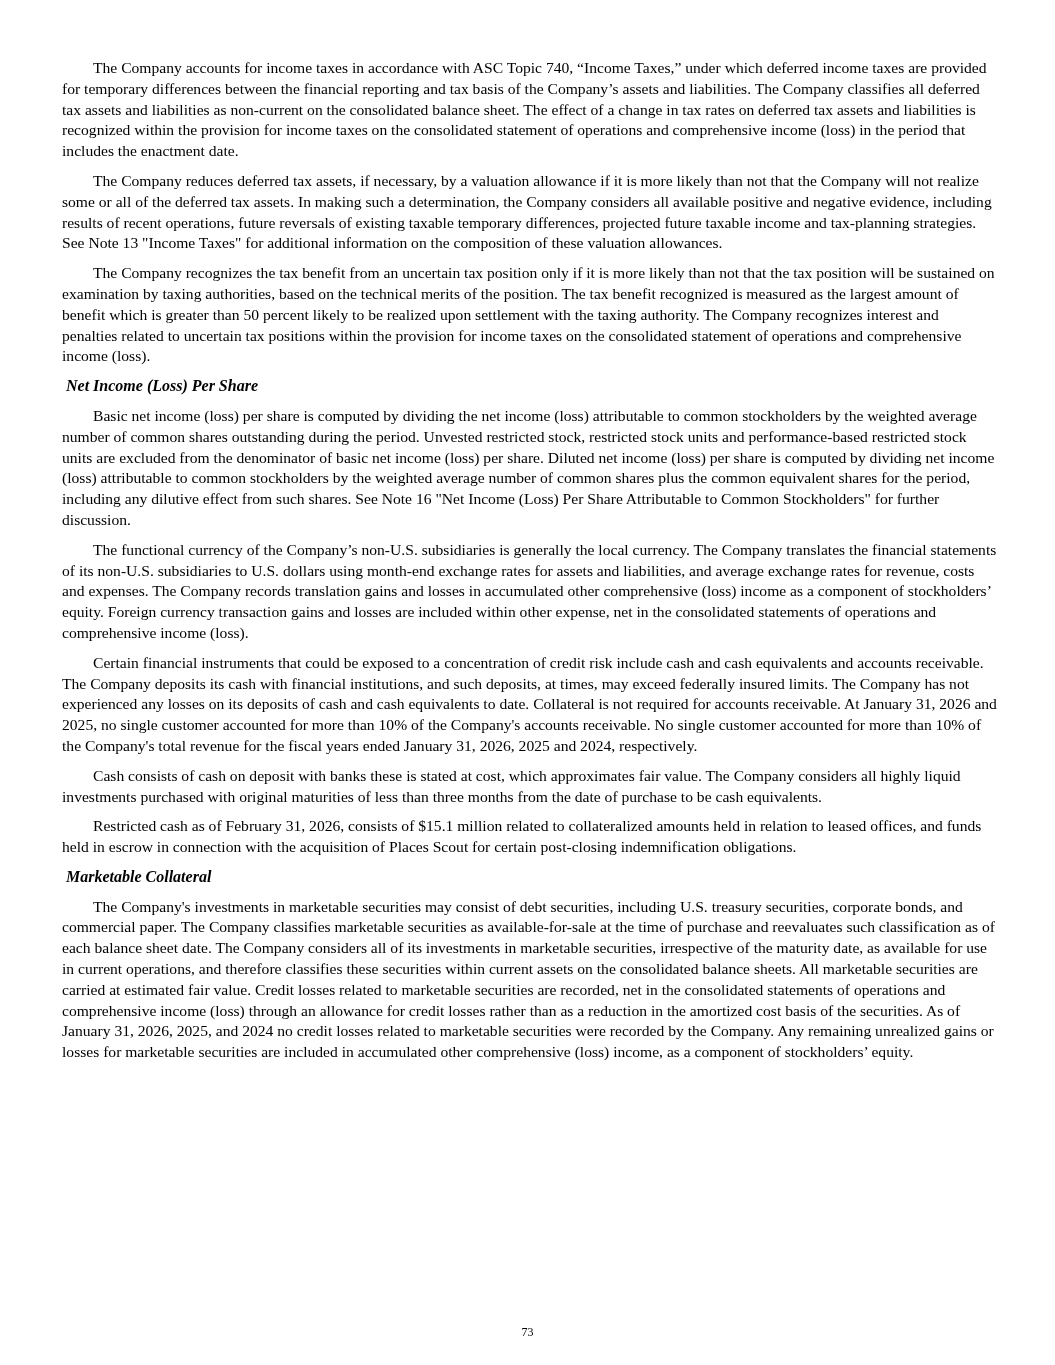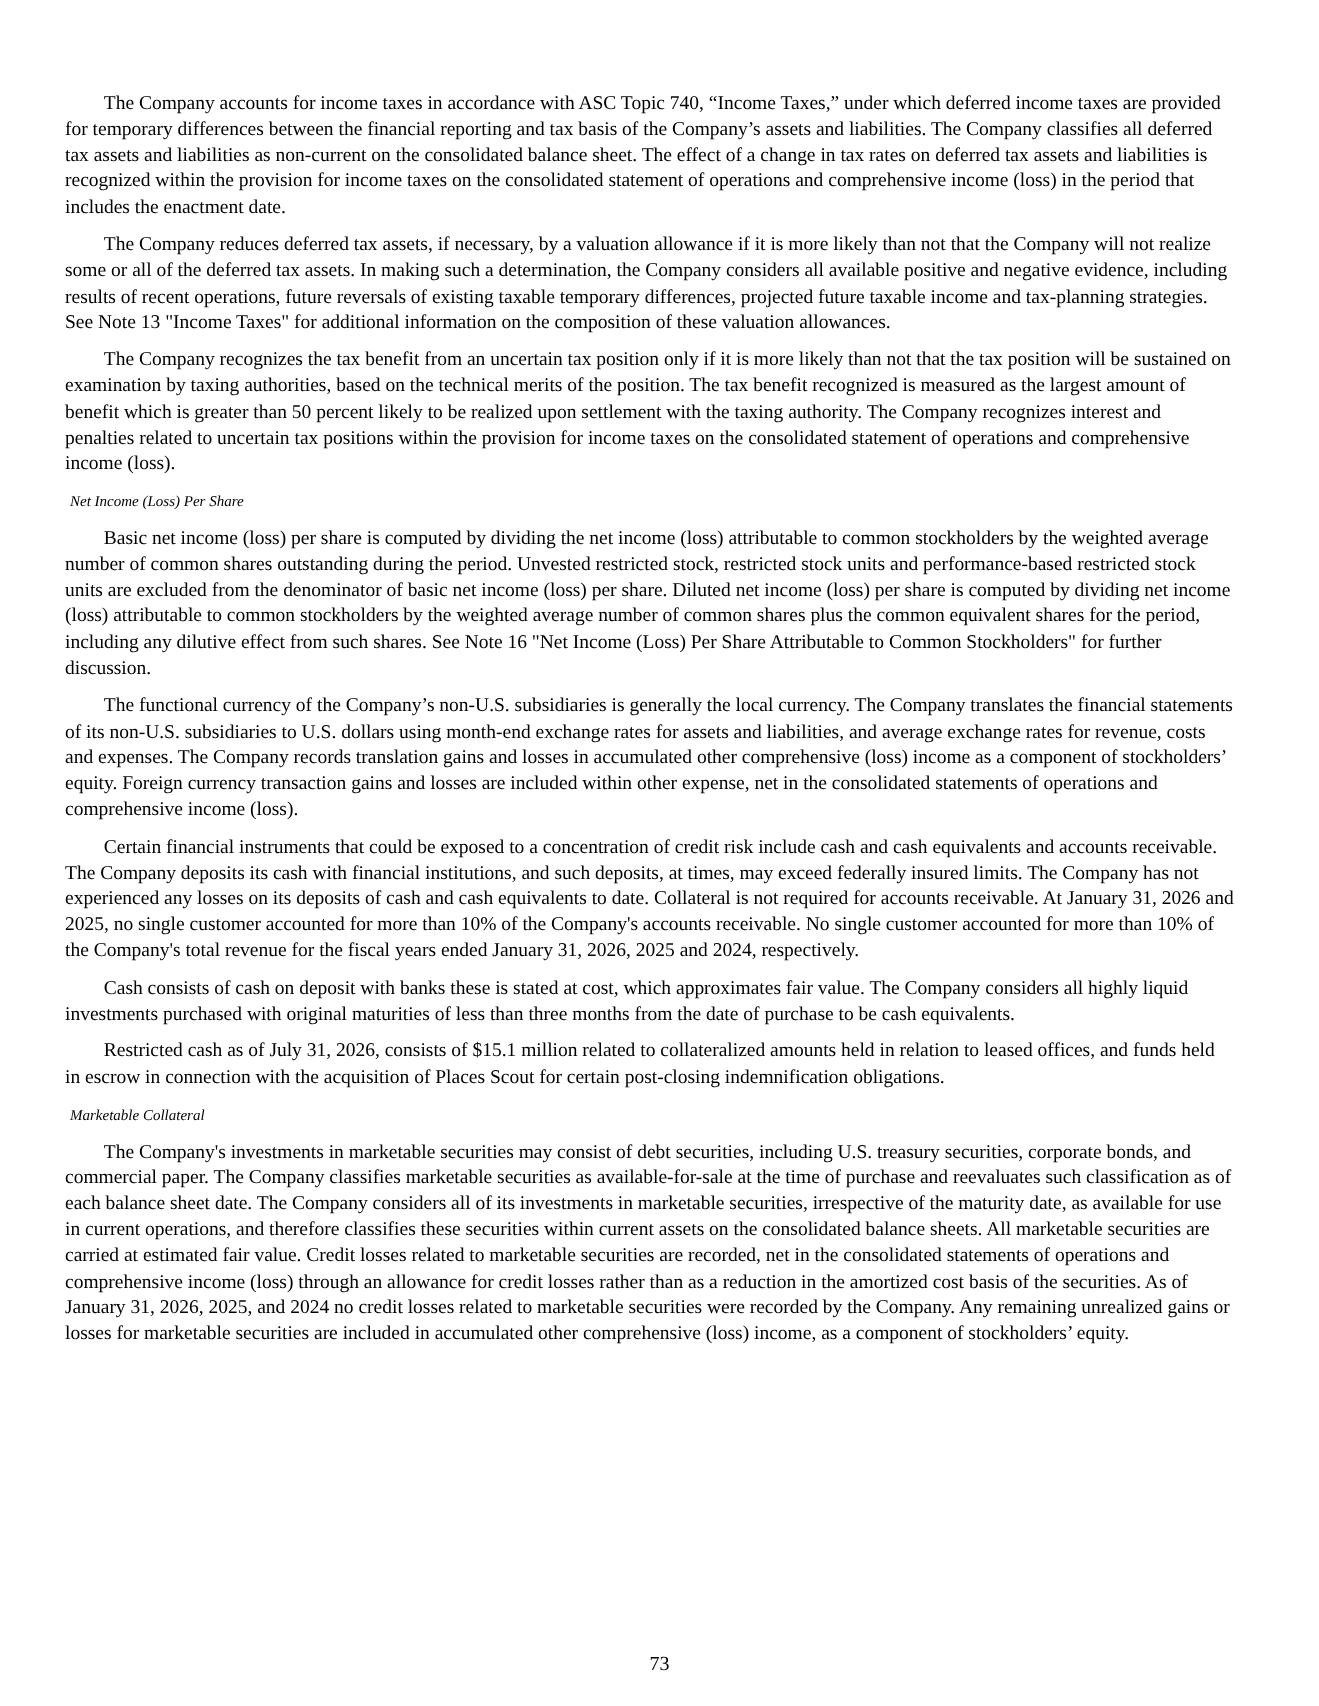--- a/index.html
+++ b/index.html
@@ -11,43 +11,42 @@
       width: 1055px;
       height: 1365px;
       position: relative;
       font-family: "Liberation Serif", "DejaVu Serif", serif;
       color: #000000;
       font-size: 15.6px;
       line-height: 20.8px;
     }
     .page {
       position: absolute;
-      left: 52px;
+      left: 62px;
       top: 58px;
       width: 935px;
-      margin-top: 15px;
     }
     p.para {
       margin: 0 0 9px 0;
       text-indent: 31px;
     }
     h3.heading {
       margin: 0 0 9px 4px;
-      font-weight: normal;
+      font-weight: bold;
       font-style: italic;
-      font-size: 12px;
+      font-size: 16px;
       line-height: 20.8px;
     }
     .page-number {
       position: absolute;
       left: 0;
       right: 0;
       top: 1322px;
       text-align: center;
-      font-size: 16px;
+      font-size: 12px;
     }
   </style>
 </head>
 <body>
 
 <div class="page">
 
   <p class="para">The Company accounts for income taxes in accordance with ASC Topic 740, “Income Taxes,” under which deferred income taxes are provided for temporary differences between the financial reporting and tax basis of the Company’s assets and liabilities. The Company classifies all deferred tax assets and liabilities as non-current on the consolidated balance sheet. The effect of a change in tax rates on deferred tax assets and liabilities is recognized within the provision for income taxes on the consolidated statement of operations and comprehensive income (loss) in the period that includes the enactment date.</p>
   <p class="para">The Company reduces deferred tax assets, if necessary, by a valuation allowance if it is more likely than not that the Company will not realize some or all of the deferred tax assets. In making such a determination, the Company considers all available positive and negative evidence, including results of recent operations, future reversals of existing taxable temporary differences, projected future taxable income and tax-planning strategies. See Note 13 "Income Taxes" for additional information on the composition of these valuation allowances.</p>
   <p class="para">The Company recognizes the tax benefit from an uncertain tax position only if it is more likely than not that the tax position will be sustained on examination by taxing authorities, based on the technical merits of the position. The tax benefit recognized is measured as the largest amount of benefit which is greater than 50 percent likely to be realized upon settlement with the taxing authority. The Company recognizes interest and penalties related to uncertain tax positions within the provision for income taxes on the consolidated statement of operations and comprehensive income (loss).</p>
@@ -60,21 +59,21 @@
   <section>
     <p class="para">The functional currency of the Company’s non-U.S. subsidiaries is generally the local currency. The Company translates the financial statements of its non-U.S. subsidiaries to U.S. dollars using month-end exchange rates for assets and liabilities, and average exchange rates for revenue, costs and expenses. The Company records translation gains and losses in accumulated other comprehensive (loss) income as a component of stockholders’ equity. Foreign currency transaction gains and losses are included within other expense, net in the consolidated statements of operations and comprehensive income (loss).</p>
   </section>
 
   <section>
     <p class="para">Certain financial instruments that could be exposed to a concentration of credit risk include cash and cash equivalents and accounts receivable. The Company deposits its cash with financial institutions, and such deposits, at times, may exceed federally insured limits. The Company has not experienced any losses on its deposits of cash and cash equivalents to date. Collateral is not required for accounts receivable. At January 31, 2026 and 2025, no single customer accounted for more than 10% of the Company's accounts receivable. No single customer accounted for more than 10% of the Company's total revenue for the fiscal years ended January 31, 2026, 2025 and 2024, respectively.</p>
   </section>
 
   <section>
     <p class="para">Cash consists of cash on deposit with banks these is stated at cost, which approximates fair value. The Company considers all highly liquid investments purchased with original maturities of less than three months from the date of purchase to be cash equivalents.</p>
-    <p class="para">Restricted cash as of July 31, 2026, consists of $15.1 million related to collateralized amounts held in relation to leased offices, and funds held in escrow in connection with the acquisition of Places Scout for certain post-closing indemnification obligations.</p>
+    <p class="para">Restricted cash as of February 31, 2026, consists of $15.1 million related to collateralized amounts held in relation to leased offices, and funds held in escrow in connection with the acquisition of Places Scout for certain post-closing indemnification obligations.</p>
   </section>
 
   <section>
     <h3 class="heading">Marketable Collateral</h3>
     <p class="para">The Company's investments in marketable securities may consist of debt securities, including U.S. treasury securities, corporate bonds, and commercial paper. The Company classifies marketable securities as available-for-sale at the time of purchase and reevaluates such classification as of each balance sheet date. The Company considers all of its investments in marketable securities, irrespective of the maturity date, as available for use in current operations, and therefore classifies these securities within current assets on the consolidated balance sheets. All marketable securities are carried at estimated fair value. Credit losses related to marketable securities are recorded, net in the consolidated statements of operations and comprehensive income (loss) through an allowance for credit losses rather than as a reduction in the amortized cost basis of the securities. As of January 31, 2026, 2025, and 2024 no credit losses related to marketable securities were recorded by the Company. Any remaining unrealized gains or losses for marketable securities are included in accumulated other comprehensive (loss) income, as a component of stockholders’ equity.</p>
   </section>
 
 </div>
 
 <div class="page-number">73</div>

